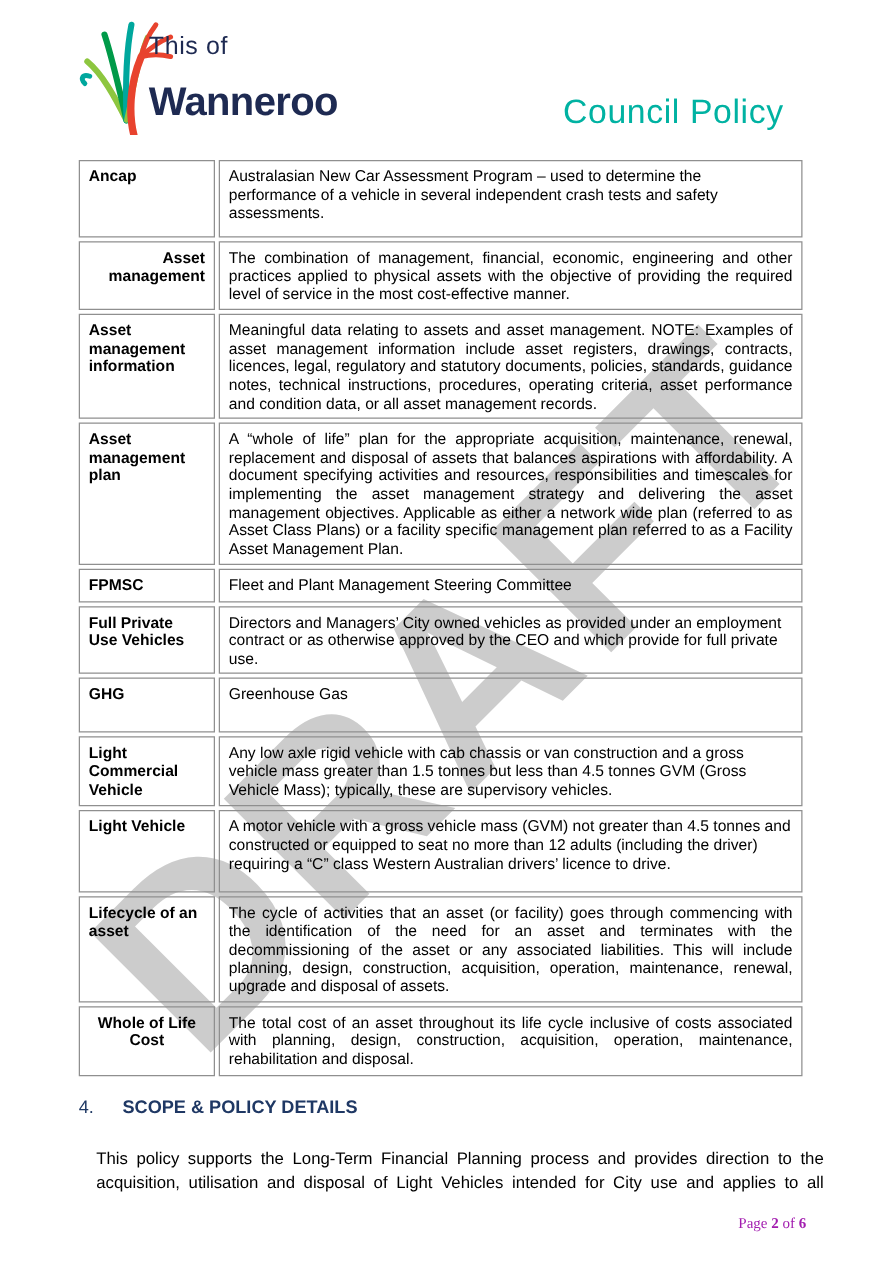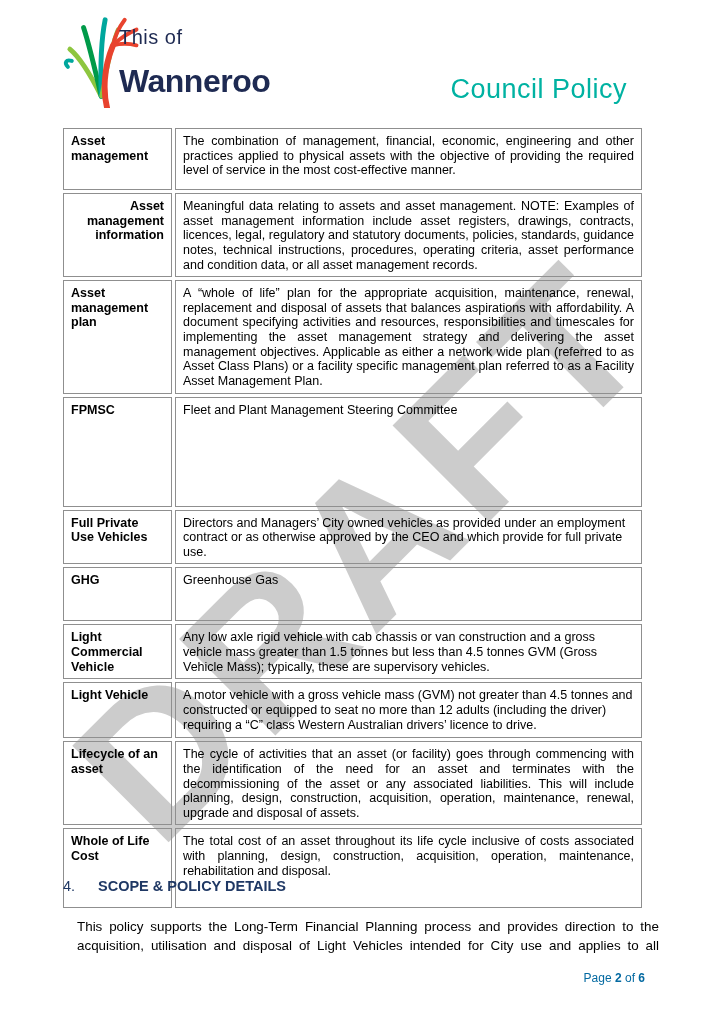--- a/index.html
+++ b/index.html
@@ -60,21 +60,21 @@
   .section-heading .num { width:35px; font-weight:normal; }
   
   .body-paragraph {
     position:absolute; left:63px; top:903px; width:582px; z-index:2;
     font-size:13.4px; line-height:1.43;
     text-align:justify; text-align-last:justify; margin:14px;
   }
   
   .page-footer {
     position:absolute; top:971px; right:60px; z-index:2;
-    font-size:12px; color:#0369a1;
+    font-size:12px; color:#a21caf;font-family:Liberation Serif, serif;
   }
 </style>
 </head>
 <body>
 
 <div class="page">
 
   <div class="watermark">DRAFT</div>
 
   <svg class="logo-icon" viewBox="0 0 110 100" aria-hidden="true">
@@ -93,20 +93,24 @@
 
   <div class="logo-text">
     <div class="logo-line1">This of</div>
     <div class="logo-line2">Wanneroo</div>
   </div>
 
   <div class="doc-type">Council Policy</div>
 
   <table class="definitions">
     <tbody>
+      <tr>
+        <td class="term">Ancap</td>
+        <td class="def">Australasian New Car Assessment Program – used to determine the performance of a vehicle in several independent crash tests and safety assessments.</td>
+      </tr>
       <tr>
         <td class="term">Asset management</td>
         <td class="def justify">The combination of management, financial, economic, engineering and other practices applied to physical assets with the objective of providing the required level of service in the most cost-effective manner.</td>
       </tr>
       <tr>
         <td class="term">Asset management information</td>
         <td class="def justify">Meaningful data relating to assets and asset management. NOTE: Examples of asset management information include asset registers, drawings, contracts, licences, legal, regulatory and statutory documents, policies, standards, guidance notes, technical instructions, procedures, operating criteria, asset performance and condition data, or all asset management records.</td>
       </tr>
       <tr>
         <td class="term">Asset management plan</td>

